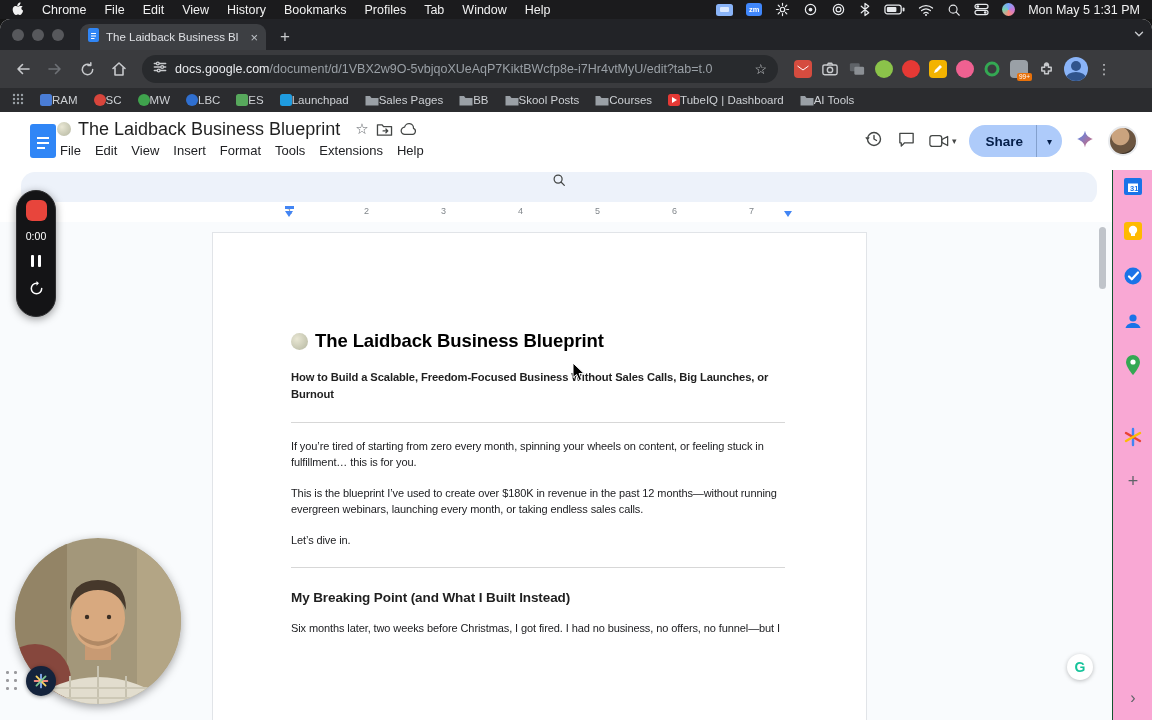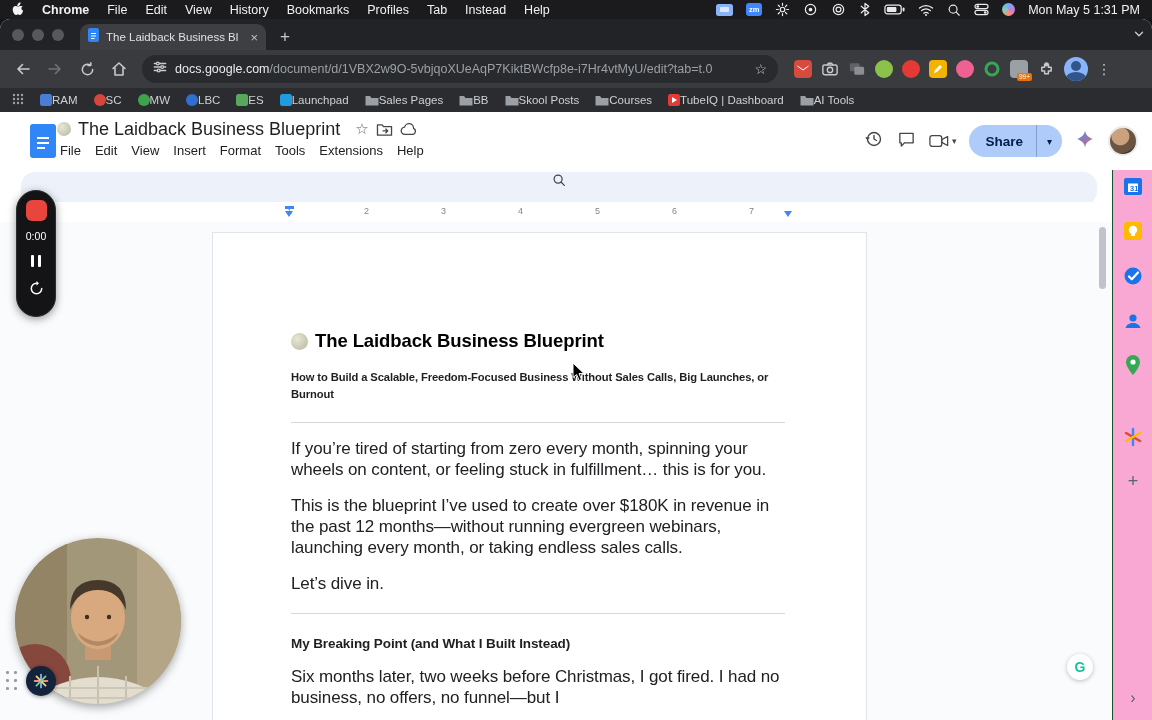--- a/index.html
+++ b/index.html
@@ -2,21 +2,21 @@
 <html><head>
 <meta charset="utf-8">
 <style>
   * { margin:0; padding:0; box-sizing:border-box; }
   html,body { width:1152px; height:720px; }
   body { position:relative; overflow:hidden; background:#151515; font-family:"Liberation Sans",sans-serif; -webkit-font-smoothing:antialiased; }
 
   
   .menubar { position:absolute; top:0; left:0; width:1152px; height:19px; background:#1b1b1d; display:flex; align-items:center; padding:0 12px; color:#f2f2f2; font-size:12.5px; z-index:5; }
   .mb-left { display:flex; align-items:center; gap:18px; }
-  .mb-left .app { font-weight:bold; }
+  .mb-left .app { font-weight:normal; }
   .mb-item { cursor:default; }
   .mb-right { margin-left:auto; display:flex; align-items:center; gap:13px; }
   .mbi { display:block; }
   .zm-badge { width:16px; height:13px; background:#4087fc; border-radius:3px; color:#fff; font-size:7.5px; font-weight:bold; display:flex; align-items:center; justify-content:center; }
   .display-ic { width:17px; height:12px; background:#8ab4f8; border-radius:2.5px; display:flex; align-items:center; justify-content:center; }
   .display-ic i { display:block; width:9px; height:5px; background:#dbe9ff; border-radius:1px; }
   .siri-ic { width:13px; height:13px; border-radius:50%; background:conic-gradient(#7aa7ff,#c97ad8,#ff8d7a,#79d2b2,#7aa7ff); }
   .mb-clock { font-size:12.5px; }
 
   
@@ -91,21 +91,21 @@
   .rbar { position:absolute; top:4px; width:9px; height:3px; background:#4285f4; }
 
   
   .canvas { position:absolute; top:203px; left:0; width:1112px; height:498px; background:#f9fbfd; overflow:hidden; }
   .page { position:absolute; left:212px; top:10px; width:655px; height:620px; background:#fff; border:1px solid #e1e4e8; }
   .doc-content { position:absolute; left:78px; top:97px; width:500px; color:#1f1f1f; letter-spacing:-0.1px; }
   .d-title { font-size:18.5px; font-weight:bold; color:#000; display:flex; align-items:center; gap:7px; }
   .d-sub { margin-top:17px; font-size:11.2px; font-weight:bold; line-height:17px; width:480px; }
   .d-hr { margin-top:19px; border:0; border-top:1px solid #d7d7d7; width:494px; }
   .d-h { margin-top:22px; font-size:13.5px; font-weight:bold; }
-  .d-p { margin-top:15px; font-size:17px; line-height:21px; color:#202124; }
+  .d-p { margin-top:15px; font-size:11px; line-height:16px; color:#202124; }
   .scrollthumb { position:absolute; left:1099px; top:5px; width:7px; height:62px; background:#c0c4ca; border-radius:4px; }
 
   
   .rail { position:absolute; top:151px; left:1112px; width:48px; height:550px; background:#f9a8d4; border-left:1px solid #14532d; }
   .rail-ic { position:absolute; left:7px; width:26px; height:26px; display:flex; align-items:center; justify-content:center; }
   .rail-plus { font-size:18px; color:#5f6368; }
   .rail-chev { font-size:16px; color:#5f6368; }
 
   
   .recorder { position:absolute; left:16px; top:190px; width:40px; height:127px; background:#141416; border:1px solid #2e2e30; border-radius:20px; z-index:50; display:flex; flex-direction:column; align-items:center; box-shadow:0 2px 8px rgba(0,0,0,.4); }
@@ -138,21 +138,21 @@
           <path d="M8.4 1.2c-.9.1-1.9.7-2.4 1.5-.5.7-.9 1.7-.7 2.6 1 0 1.9-.6 2.5-1.4.5-.7.9-1.7.6-2.7zM8.8 5.1c-1.3 0-2 .7-2.8.7-.8 0-1.6-.7-2.7-.7C2 5.1.7 6.3.7 8.5c0 2.8 2 5.4 3.1 5.4.8 0 1.2-.5 2.2-.5 1 0 1.3.5 2.2.5 1.1 0 2.8-2.5 2.8-4.3-1.2-.5-1.6-1.5-1.6-2.3 0-1 .7-1.7 1.3-2-.5-.6-1.3-.2-1.9-.2z" fill="#f2f2f2"></path>
         </svg></span>
     <span class="mb-item app">Chrome</span>
     <span class="mb-item">File</span>
     <span class="mb-item">Edit</span>
     <span class="mb-item">View</span>
     <span class="mb-item">History</span>
     <span class="mb-item">Bookmarks</span>
     <span class="mb-item">Profiles</span>
     <span class="mb-item">Tab</span>
-    <span class="mb-item">Instead</span>
+    <span class="mb-item">Window</span>
     <span class="mb-item">Help</span>
   </div>
   <div class="mb-right">
     <span class="display-ic">
         <i></i>
       </span>
     <span class="zm-badge">zm</span>
     <span>
         <svg class="mbi svgW" width="15" height="15" viewBox="0 0 16 16">
           <circle cx="8" cy="8" r="2.4"></circle>

